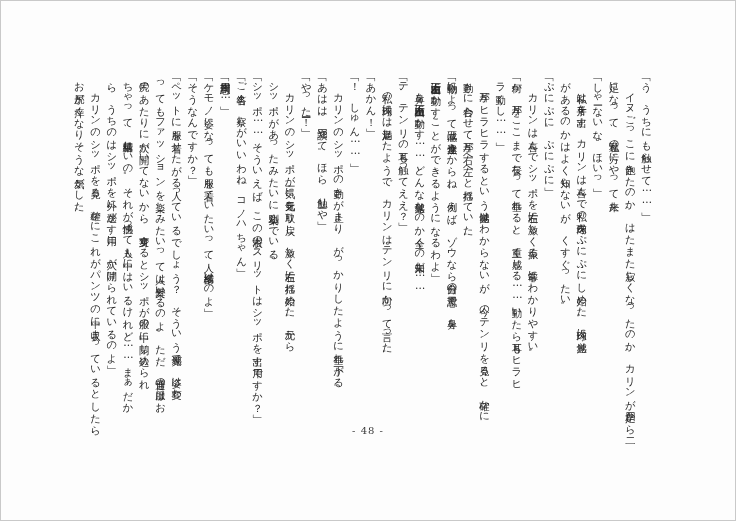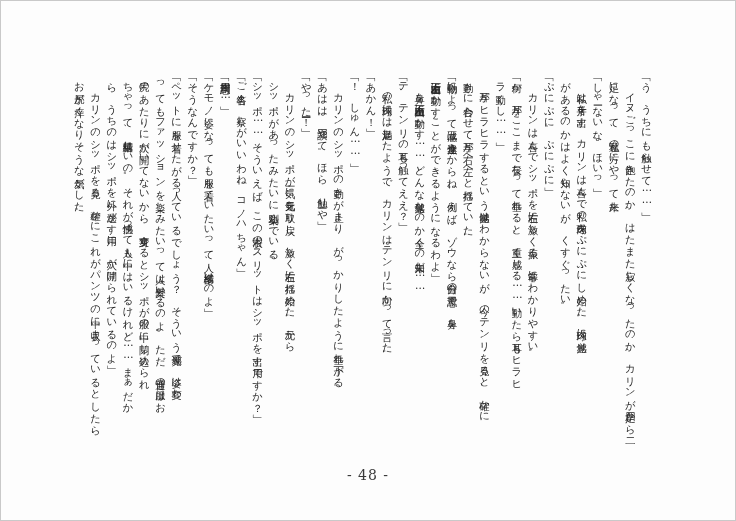--- a/index.html
+++ b/index.html
@@ -31,25 +31,25 @@
     letter-spacing: 0.15px;
     color: #262626;
     white-space: nowrap;
   }
   .text-block p {
     margin: 0;
     padding: 0;
   }
   .footer {
     position: absolute;
-    top: 466px;
+    top: 424px;
     left: 0;
     right: 0;
     text-align: center;
-    font-size: 14px;
+    font-size: 10px;
     letter-spacing: 1px;
     color: #3a3a3a;
   }
 </style>
 </head>
 <body>
 
 <div class="page">
 
   <div class="text-block">

